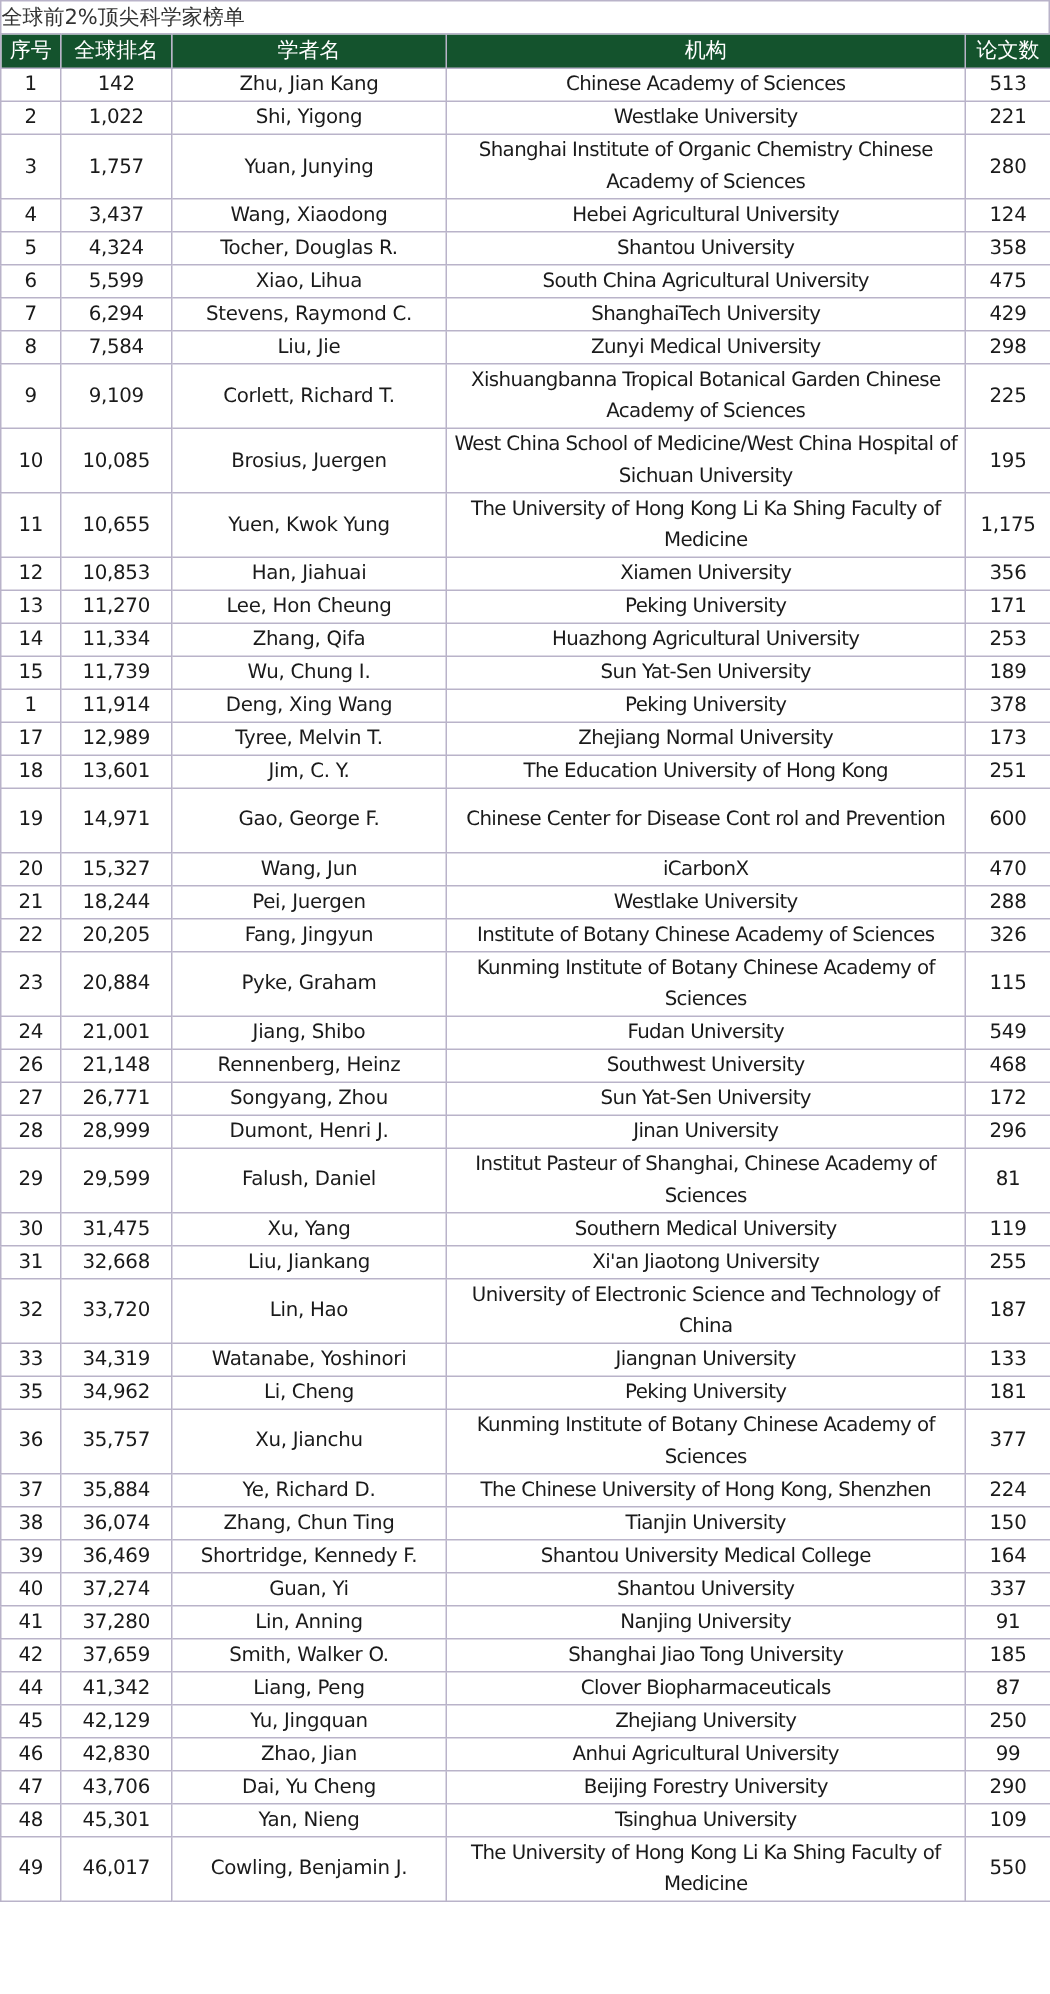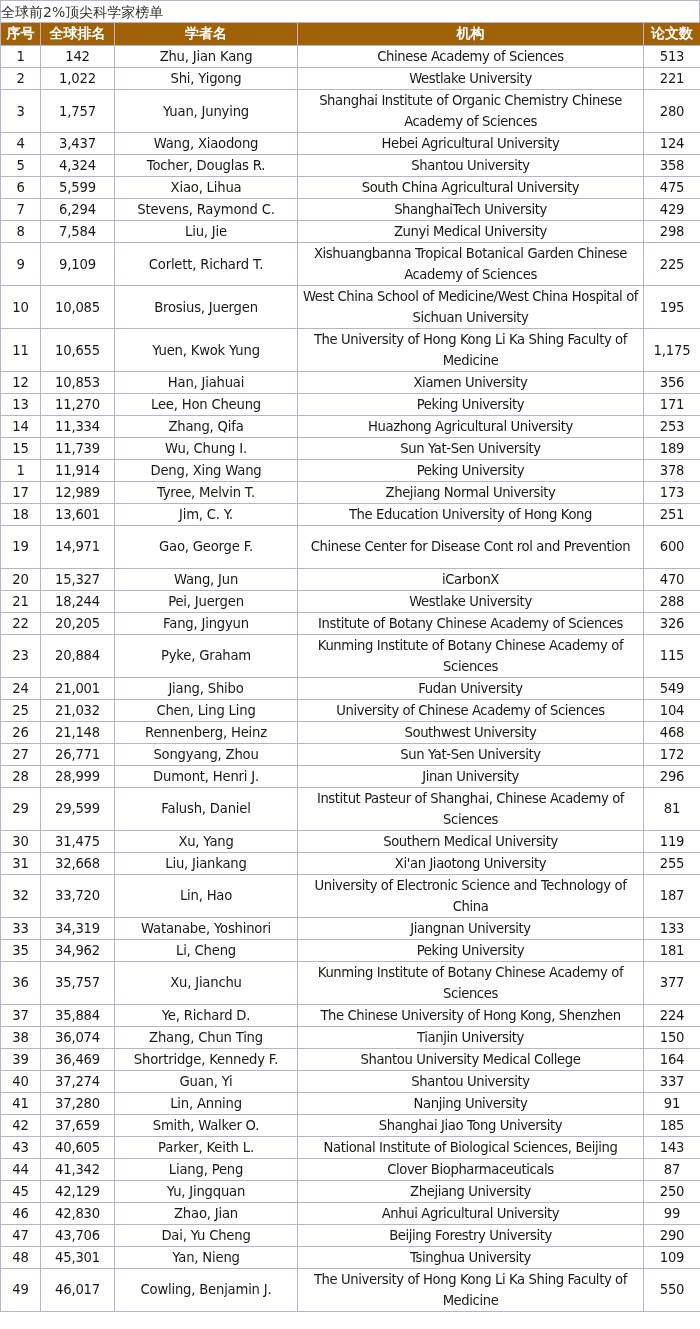--- a/index.html
+++ b/index.html
@@ -1,20 +1,20 @@
 <!DOCTYPE html>
 <html><head>
 <meta charset="utf-8">
 <style>
   html, body { margin:0; padding:0; background:#ffffff; }
   body { width:700px; height:1329px; overflow:hidden; font-family:"DejaVu Sans", sans-serif; color:#1a1a1a; }
   .title { height:22px; line-height:22px; text-align:left; font-size:14px; color:#333; border:1px solid #b9b3c9; border-bottom:none; box-sizing:border-box; }
   table { border-collapse:collapse; width:700px; table-layout:fixed; }
   col.c1 { width:40px; } col.c2 { width:74px; } col.c3 { width:183px; } col.c4 { width:346px; } col.c5 { width:57px; }
-  th { background:#a16207; color:#ffffff; font-weight:bold; font-size:14px; height:22px; padding:0; text-align:center; border:1px solid #b9b3c9; }
+  th { background:#14532d; color:#ffffff; font-weight:normal; font-size:14px; height:22px; padding:0; text-align:center; border:1px solid #b9b3c9; }
   td { font-size:13.2px; text-align:center; padding:0 1px; border:1px solid #b9b3c9; line-height:21px; height:20.4px; white-space:normal; overflow:hidden; letter-spacing:-0.2px; }
   td.inst { font-size:13.2px; letter-spacing:-0.4px;margin-top:16px; }
   tr.two td { height:41.8px; }
 </style>
 </head>
 <body>
 
 <div class="title">全球前2%顶尖科学家榜单</div>
 <table>
   <colgroup>
@@ -196,27 +196,20 @@
         <td>115</td>
       </tr>
       <tr>
         <td>24</td>
         <td>21,001</td>
         <td>Jiang, Shibo</td>
         <td class="inst">Fudan University</td>
         <td>549</td>
       </tr>
       <tr>
-        <td>25</td>
-        <td>21,032</td>
-        <td>Chen, Ling Ling</td>
-        <td class="inst">University of Chinese Academy of Sciences</td>
-        <td>104</td>
-      </tr>
-      <tr>
         <td>26</td>
         <td>21,148</td>
         <td>Rennenberg, Heinz</td>
         <td class="inst">Southwest University</td>
         <td>468</td>
       </tr>
       <tr>
         <td>27</td>
         <td>26,771</td>
         <td>Songyang, Zhou</td>
@@ -315,27 +308,20 @@
         <td>91</td>
       </tr>
       <tr>
         <td>42</td>
         <td>37,659</td>
         <td>Smith, Walker O.</td>
         <td class="inst">Shanghai Jiao Tong University</td>
         <td>185</td>
       </tr>
       <tr>
-        <td>43</td>
-        <td>40,605</td>
-        <td>Parker, Keith L.</td>
-        <td class="inst">National Institute of Biological Sciences, Beijing</td>
-        <td>143</td>
-      </tr>
-      <tr>
         <td>44</td>
         <td>41,342</td>
         <td>Liang, Peng</td>
         <td class="inst">Clover Biopharmaceuticals</td>
         <td>87</td>
       </tr>
       <tr>
         <td>45</td>
         <td>42,129</td>
         <td>Yu, Jingquan</td>

